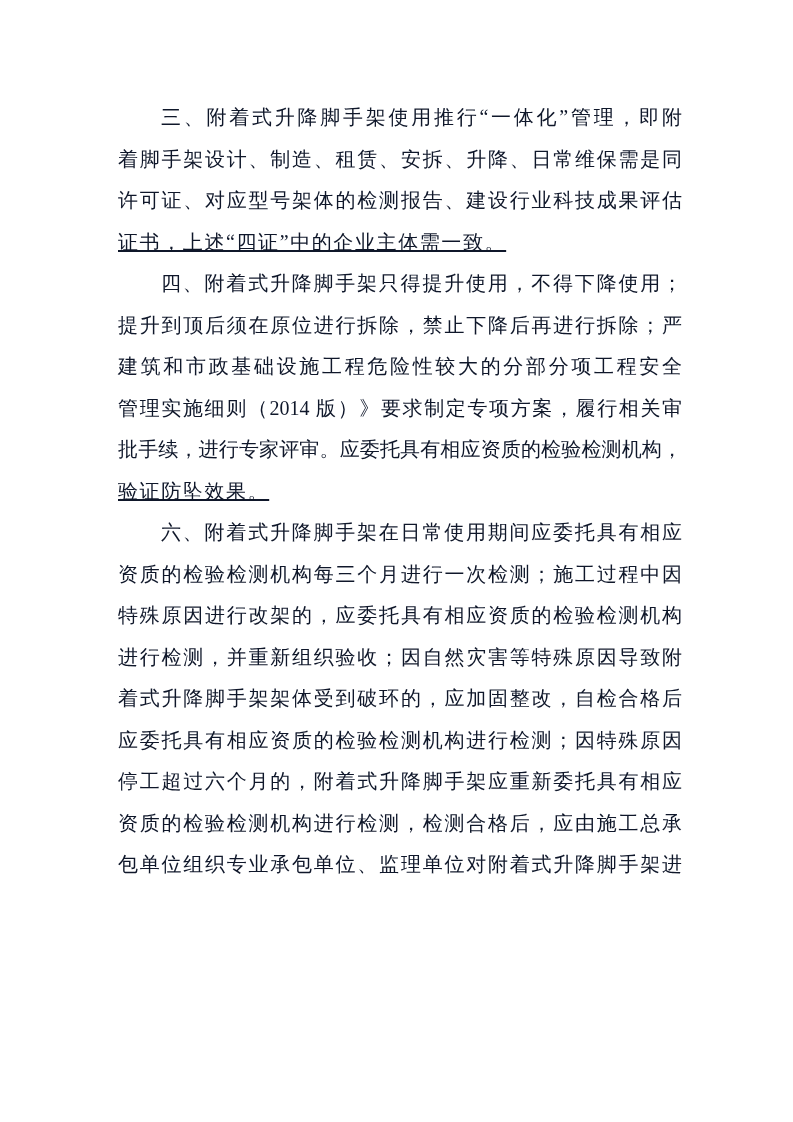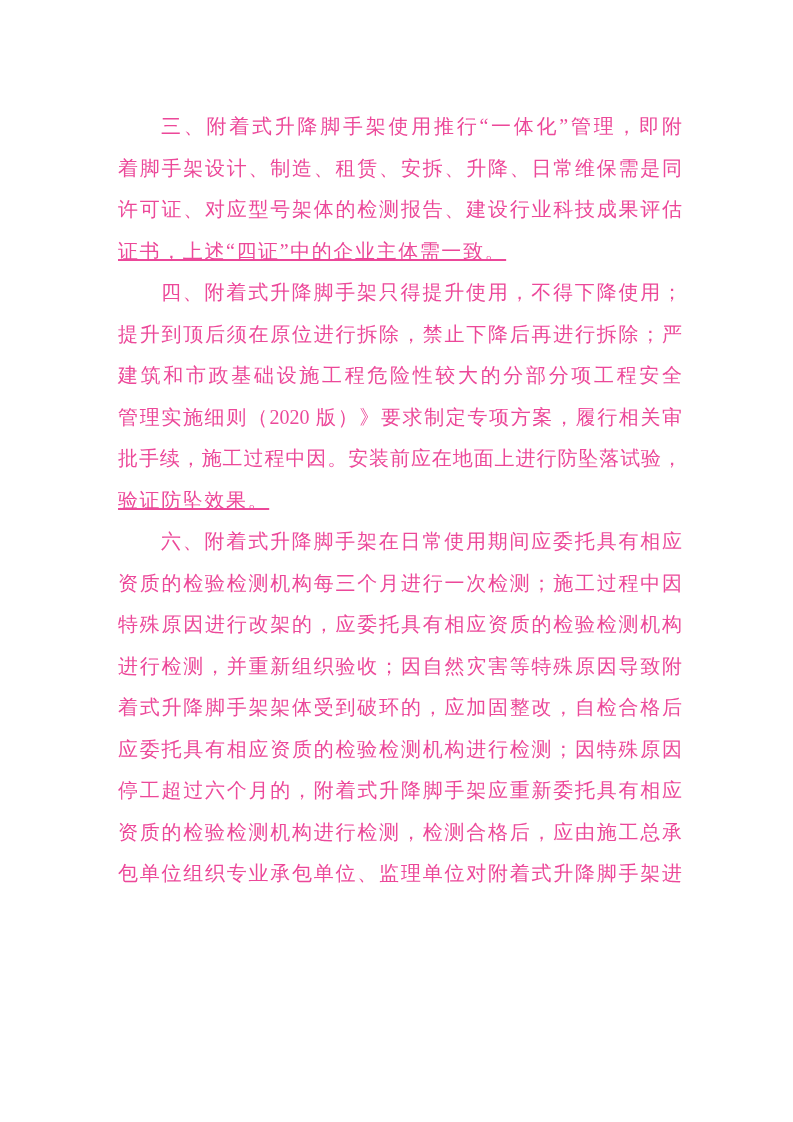--- a/index.html
+++ b/index.html
@@ -15,23 +15,23 @@
   }
   .page {
     position: relative;
     width: 793px;
     height: 1122px;
     background: #ffffff;
   }
   .text-block {
     position: absolute;
     left: 118px;
-    top: 106px;
+    top: 97px;
     width: 564px;
-    color: #ec4899;
+    color: #0f172a;
   }
   .line {
     font-size: 20px;
     line-height: 41.5px;
     height: 41.5px;
     white-space: nowrap;
     text-align: justify;
     
     text-align-last: justify;
   }
@@ -50,22 +50,22 @@
 
 <div class="page">
   <div class="text-block">
     <div class="line indent">三、附着式升降脚手架使用推行“一体化”管理，即附</div>
     <div class="line">着脚手架设计、制造、租赁、安拆、升降、日常维保需是同</div>
     <div class="line">许可证、对应型号架体的检测报告、建设行业科技成果评估</div>
     <div class="line para-end">证书，上述“四证”中的企业主体需一致。</div>
     <div class="line indent">四、附着式升降脚手架只得提升使用，不得下降使用；</div>
     <div class="line">提升到顶后须在原位进行拆除，禁止下降后再进行拆除；严</div>
     <div class="line">建筑和市政基础设施工程危险性较大的分部分项工程安全</div>
-    <div class="line">管理实施细则（2020 版）》要求制定专项方案，履行相关审</div>
-    <div class="line">批手续，施工过程中因。安装前应在地面上进行防坠落试验，</div>
+    <div class="line">管理实施细则（2014 版）》要求制定专项方案，履行相关审</div>
+    <div class="line">批手续，进行专家评审。应委托具有相应资质的检验检测机构，</div>
     <div class="line para-end">验证防坠效果。</div>
     <div class="line indent">六、附着式升降脚手架在日常使用期间应委托具有相应</div>
     <div class="line">资质的检验检测机构每三个月进行一次检测；施工过程中因</div>
     <div class="line">特殊原因进行改架的，应委托具有相应资质的检验检测机构</div>
     <div class="line">进行检测，并重新组织验收；因自然灾害等特殊原因导致附</div>
     <div class="line">着式升降脚手架架体受到破环的，应加固整改，自检合格后</div>
     <div class="line">应委托具有相应资质的检验检测机构进行检测；因特殊原因</div>
     <div class="line">停工超过六个月的，附着式升降脚手架应重新委托具有相应</div>
     <div class="line">资质的检验检测机构进行检测，检测合格后，应由施工总承</div>
     <div class="line">包单位组织专业承包单位、监理单位对附着式升降脚手架进</div>

